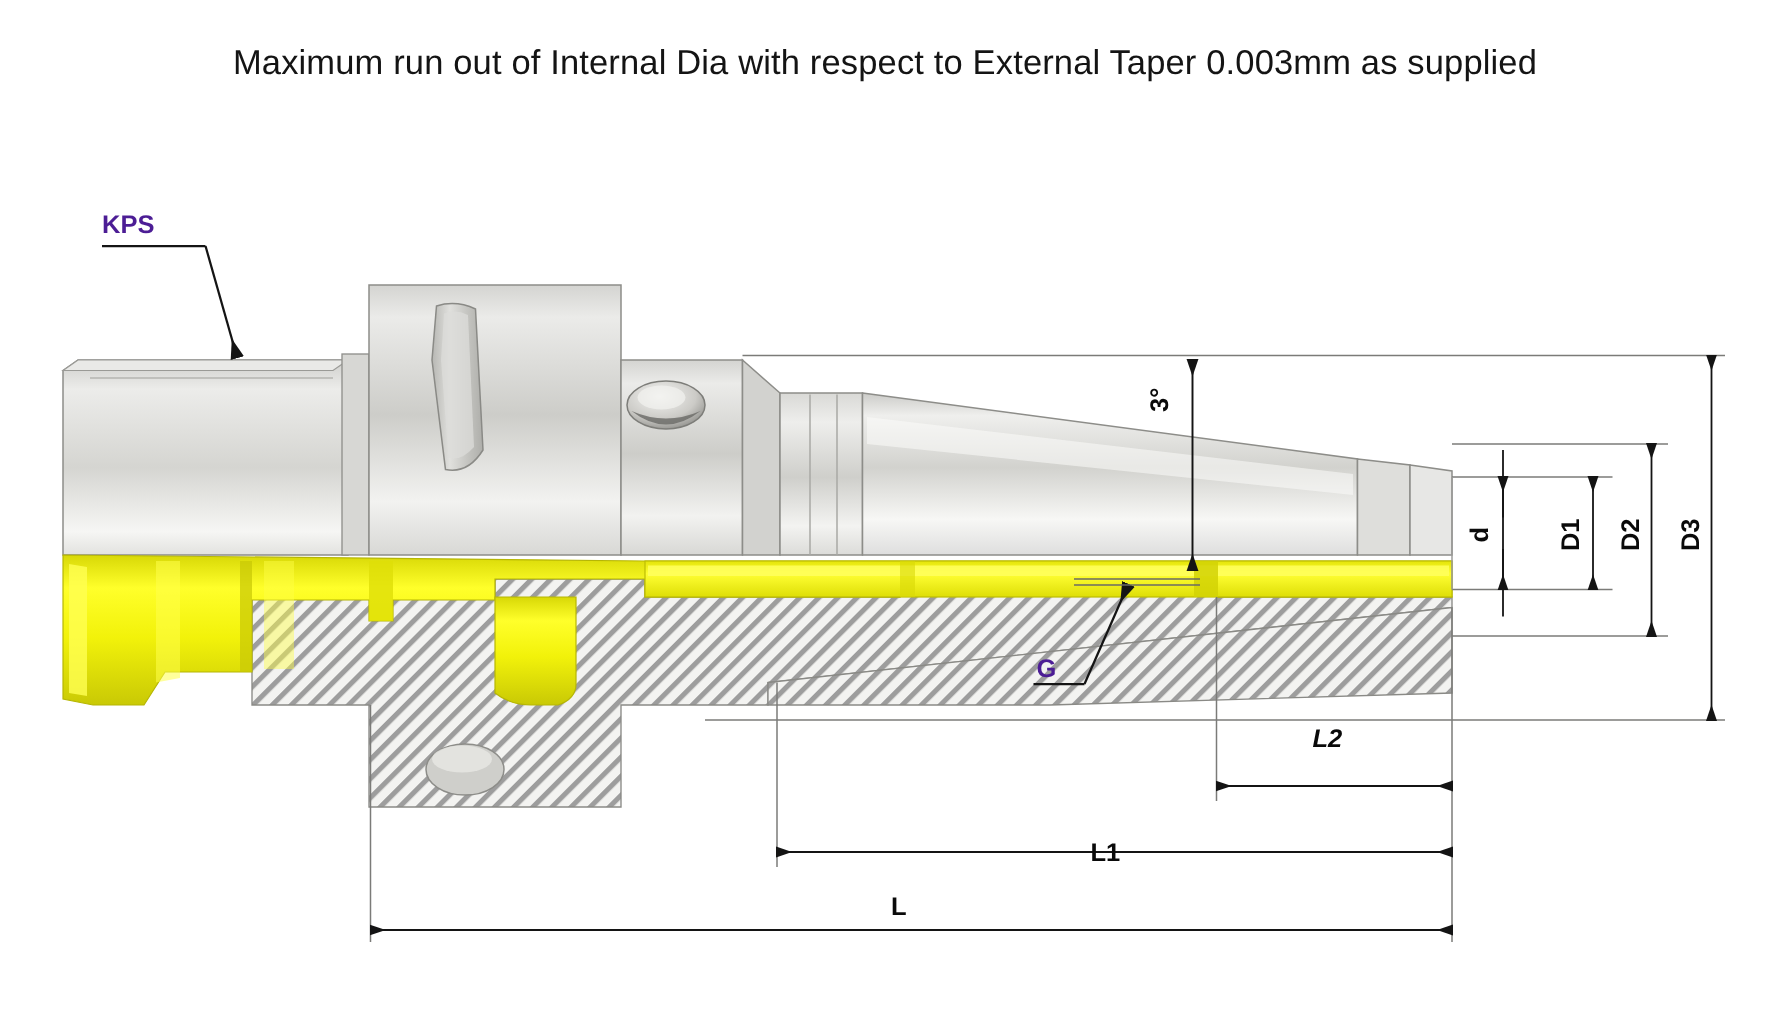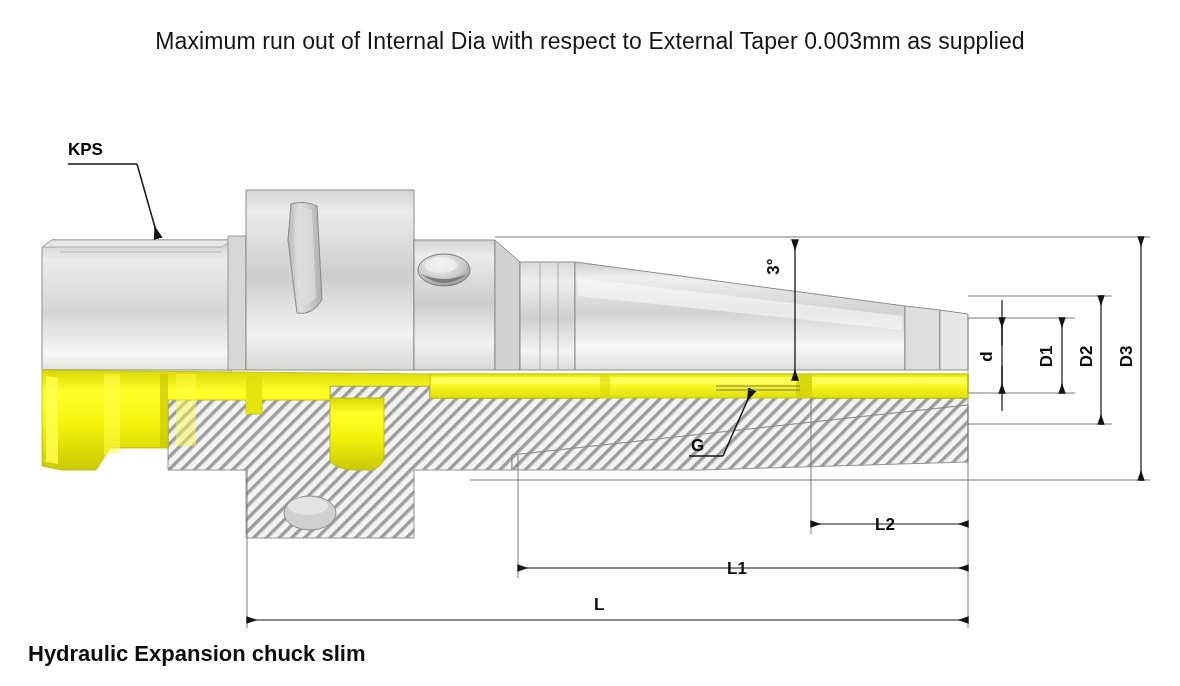--- a/index.html
+++ b/index.html
@@ -58,21 +58,21 @@
     line-height: 1;
   }
   .dim-label.rot {
     transform: rotate(-90deg);
     transform-origin: 50% 50%;
   }
   .lead-label {
     position: absolute;
     font-size: 17px;
     font-weight: 700;
-    color: #000000;
+    color: #4c1d95;
     white-space: nowrap;
     line-height: 1;
   }
 </style>
 </head>
 <body>
 
 <div id="root">
 
   <div class="title-text">Maximum run out of Internal Dia with respect to External Taper 0.003mm as supplied</div>
@@ -277,21 +277,20 @@
   <div class="dim-label rot" style="left:765px; top:258px;">3°</div>
 
   <div class="dim-label rot" style="left:981px; top:348px;">d</div>
 
   <div class="dim-label rot" style="left:1036px; top:348px;">D1</div>
 
   <div class="dim-label rot" style="left:1076px; top:348px;">D2</div>
 
   <div class="dim-label rot" style="left:1116px; top:348px;">D3</div>
 
-  <div class="dim-label" style="left:875px; top:516px;">L2</div>
+  <div class="dim-label" style="left:875px; top:484px;font-style:italic;">L2</div>
 
   <div class="dim-label" style="left:727px; top:560px;">L1</div>
 
   <div class="dim-label" style="left:594px; top:596px;">L</div>
 
-  <div class="caption-text">Hydraulic Expansion chuck slim</div>
 
 </div>
 
 </body></html>

